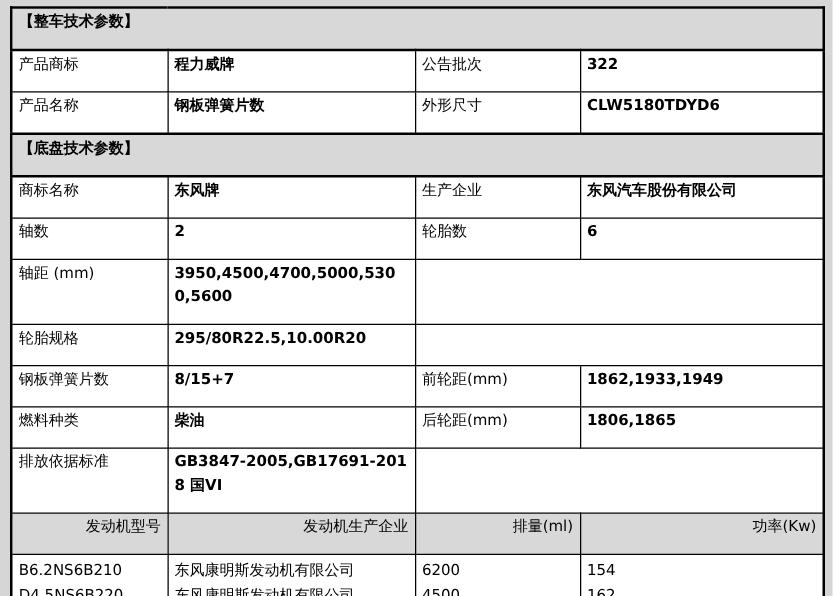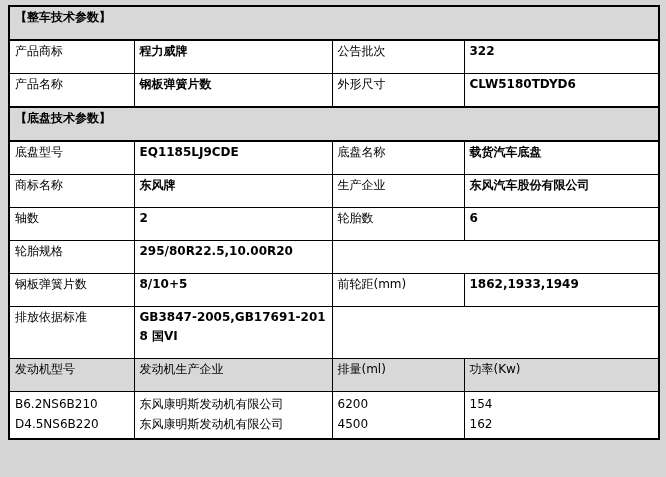--- a/index.html
+++ b/index.html
@@ -28,20 +28,21 @@
   tr{height:22px;}
   tr.tall{height:44px;}
   tr.sec-row{height:20px;}
   td.sec{
     background:#d8d8d8;
     font-weight:bold;
     border:2px solid #000;
   }
   td.ehead{
     background:#d8d8d8;
+    text-align:right;
   }
   td.vl{word-break:break-all;font-weight:bold;}
   tr.ebody td{padding-top:2px;padding-bottom:4px;}
   .eline{line-height:20px;white-space:nowrap;}
 </style>
 </head>
 <body>
 
 <div class="wrap">
 <table>
@@ -66,47 +67,52 @@
     <td class="lb">产品名称</td>
     <td class="vl">钢板弹簧片数</td>
     <td class="lb">外形尺寸</td>
     <td class="vl">CLW5180TDYD6</td>
   </tr>
 
   <tr class="sec-row">
     <td class="sec" colspan="4">【底盘技术参数】</td>
   </tr>
   <tr>
-    <td class="lb">底盘型号</td>
-    <td class="vl">EQ1185LJ9CDE</td>
-    <td class="lb">底盘名称</td>
-    <td class="vl">载货汽车底盘</td>
-  </tr>
-  <tr>
     <td class="lb">商标名称</td>
     <td class="vl">东风牌</td>
     <td class="lb">生产企业</td>
     <td class="vl">东风汽车股份有限公司</td>
   </tr>
   <tr>
     <td class="lb">轴数</td>
     <td class="vl">2</td>
     <td class="lb">轮胎数</td>
     <td class="vl">6</td>
   </tr>
   <tr>
+    <td class="lb">轴距 (mm)</td>
+    <td class="vl">3950,4500,4700,5000,5300,5600</td>
+    <td class="vl" colspan="2"></td>
+  </tr>
+  <tr>
     <td class="lb">轮胎规格</td>
     <td class="vl">295/80R22.5,10.00R20</td>
     <td class="vl" colspan="2"></td>
   </tr>
   <tr>
     <td class="lb">钢板弹簧片数</td>
-    <td class="vl">8/10+5</td>
+    <td class="vl">8/15+7</td>
     <td class="lb">前轮距(mm)</td>
     <td class="vl">1862,1933,1949</td>
+  </tr>
+  <tr>
+    <td class="lb">燃料种类</td>
+    <td class="vl">柴油</td>
+    <td class="lb">后轮距(mm)</td>
+    <td class="vl">1806,1865</td>
   </tr>
   <tr>
     <td class="lb">排放依据标准</td>
     <td class="vl">GB3847-2005,GB17691-2018 国VI</td>
     <td class="vl" colspan="2"></td>
   </tr>
 
   <tr>
     <td class="ehead">发动机型号</td>
     <td class="ehead">发动机生产企业</td>

